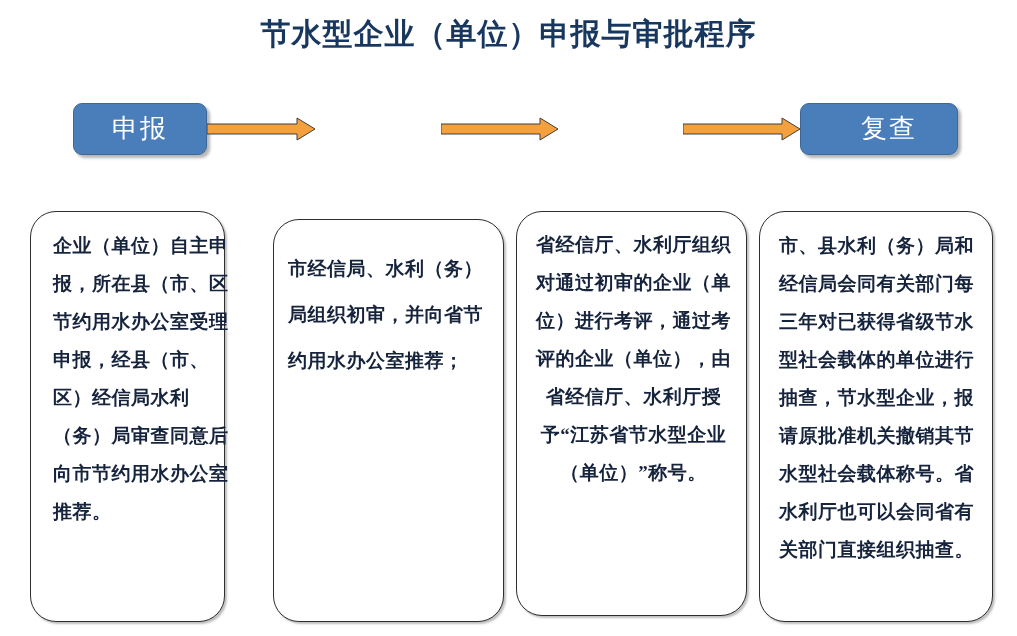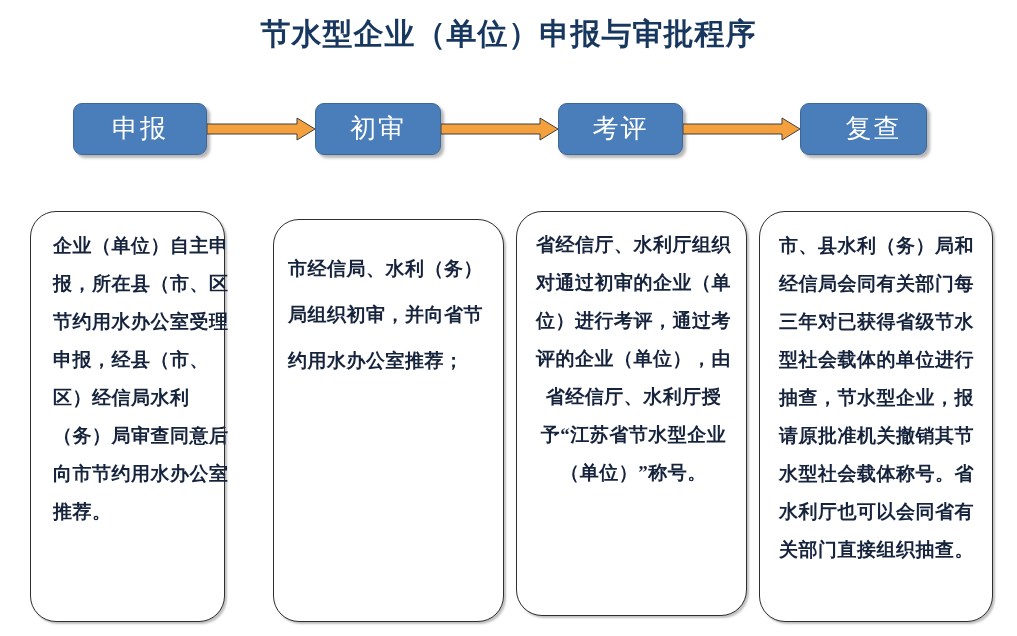--- a/index.html
+++ b/index.html
@@ -55,21 +55,21 @@
     color: #ffffff;
     font-size: 26px;
     font-weight: 400;
     font-family: "Liberation Serif", "DejaVu Serif", serif;
     letter-spacing: 2px;
     line-height: 1;
   }
   .stage-box.s0 { left: 73px;  width: 134px; }
   .stage-box.s1 { left: 315px; width: 126px; }
   .stage-box.s2 { left: 558px; width: 125px; }
-  .stage-box.s3 { left: 800px; width: 127px; padding-left: 20px; }
+  .stage-box.s3 { left: 800px; width: 158px; padding-left: 20px; }
 
   .arrow {
     position: absolute;
     top: 14px;
     height: 24px;
   }
   .arrow.a0 { left: 207px; width: 109px; }
   .arrow.a1 { left: 441px; width: 118px; }
   .arrow.a2 { left: 683px; width: 118px; }
   .arrow svg { display: block; width: 100%; height: 100%; }
@@ -126,33 +126,27 @@
   <div class="stage-box s0">
     <span class="stage-label">申报</span>
   </div>
 
   <div class="arrow a0">
     <svg viewBox="0 0 109 24" preserveAspectRatio="none">
       <polygon points="0,7 90,7 90,1 108,12 90,23 90,17 0,17" fill="#f4a03c" stroke="#3f3f3f" stroke-width="1"></polygon>
     </svg>
   </div>
 
-  <div class="stage-box s1">
-    <span class="stage-label">初审</span>
-  </div>
 
   <div class="arrow a1">
     <svg viewBox="0 0 118 24" preserveAspectRatio="none">
       <polygon points="0,7 99,7 99,1 117,12 99,23 99,17 0,17" fill="#f4a03c" stroke="#3f3f3f" stroke-width="1"></polygon>
     </svg>
   </div>
 
-  <div class="stage-box s2">
-    <span class="stage-label">考评</span>
-  </div>
 
   <div class="arrow a2">
     <svg viewBox="0 0 118 24" preserveAspectRatio="none">
       <polygon points="0,7 99,7 99,1 117,12 99,23 99,17 0,17" fill="#f4a03c" stroke="#3f3f3f" stroke-width="1"></polygon>
     </svg>
   </div>
 
   <div class="stage-box s3">
     <span class="stage-label">复查</span>
   </div>

